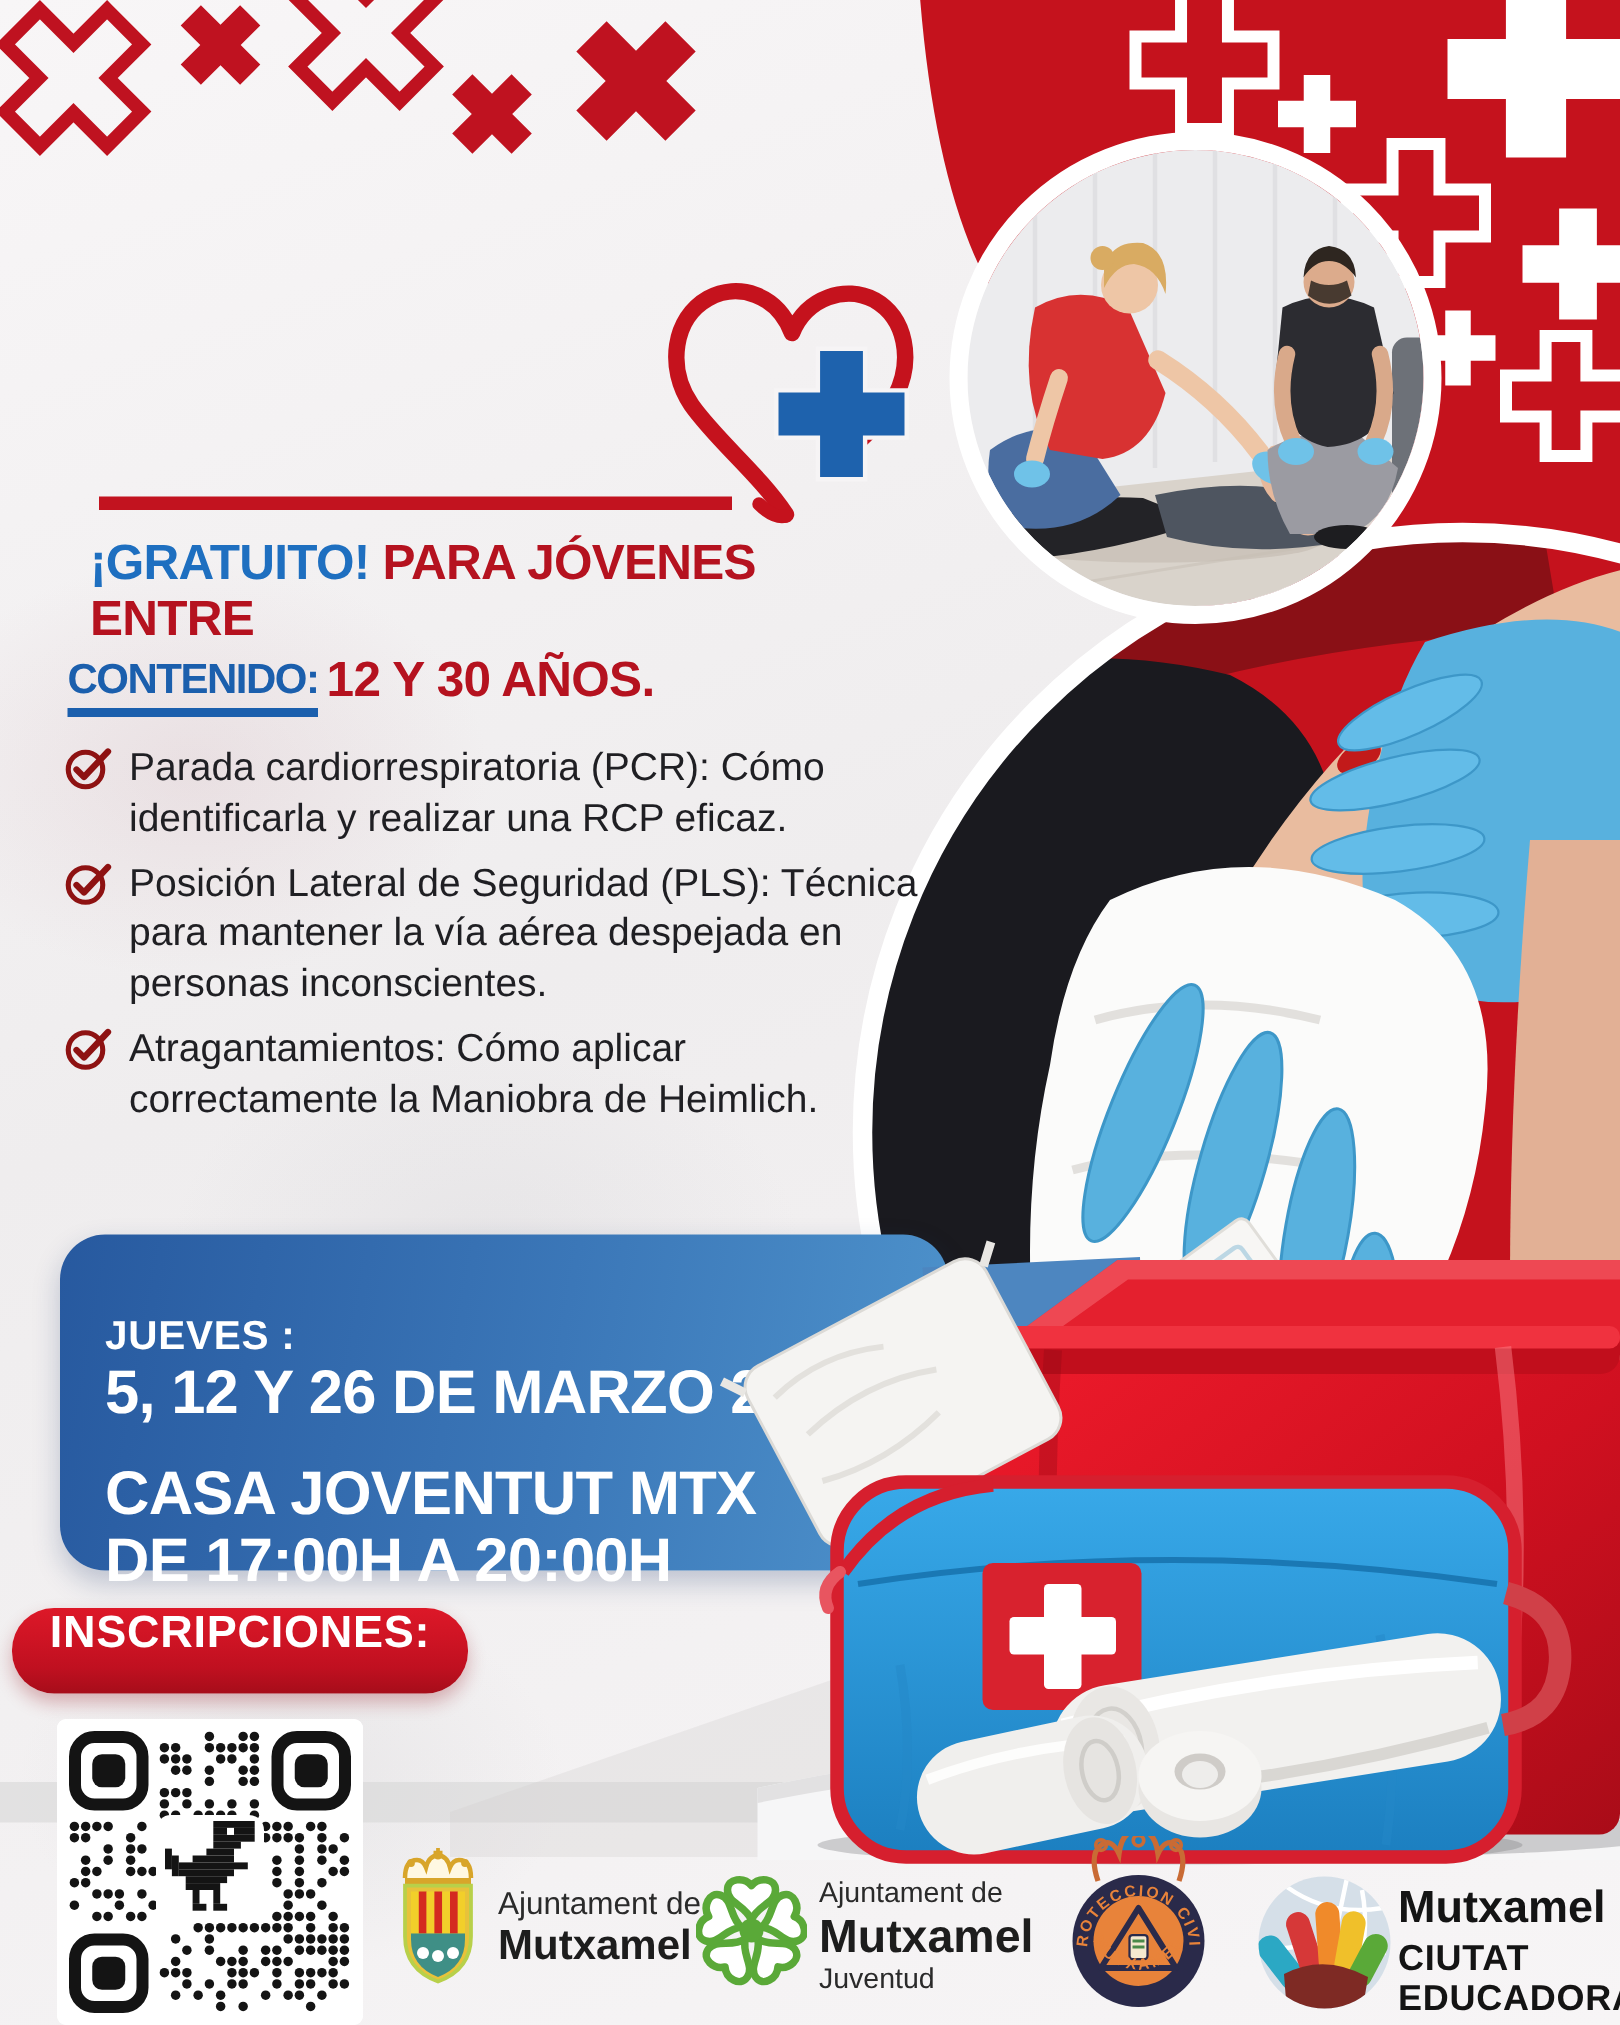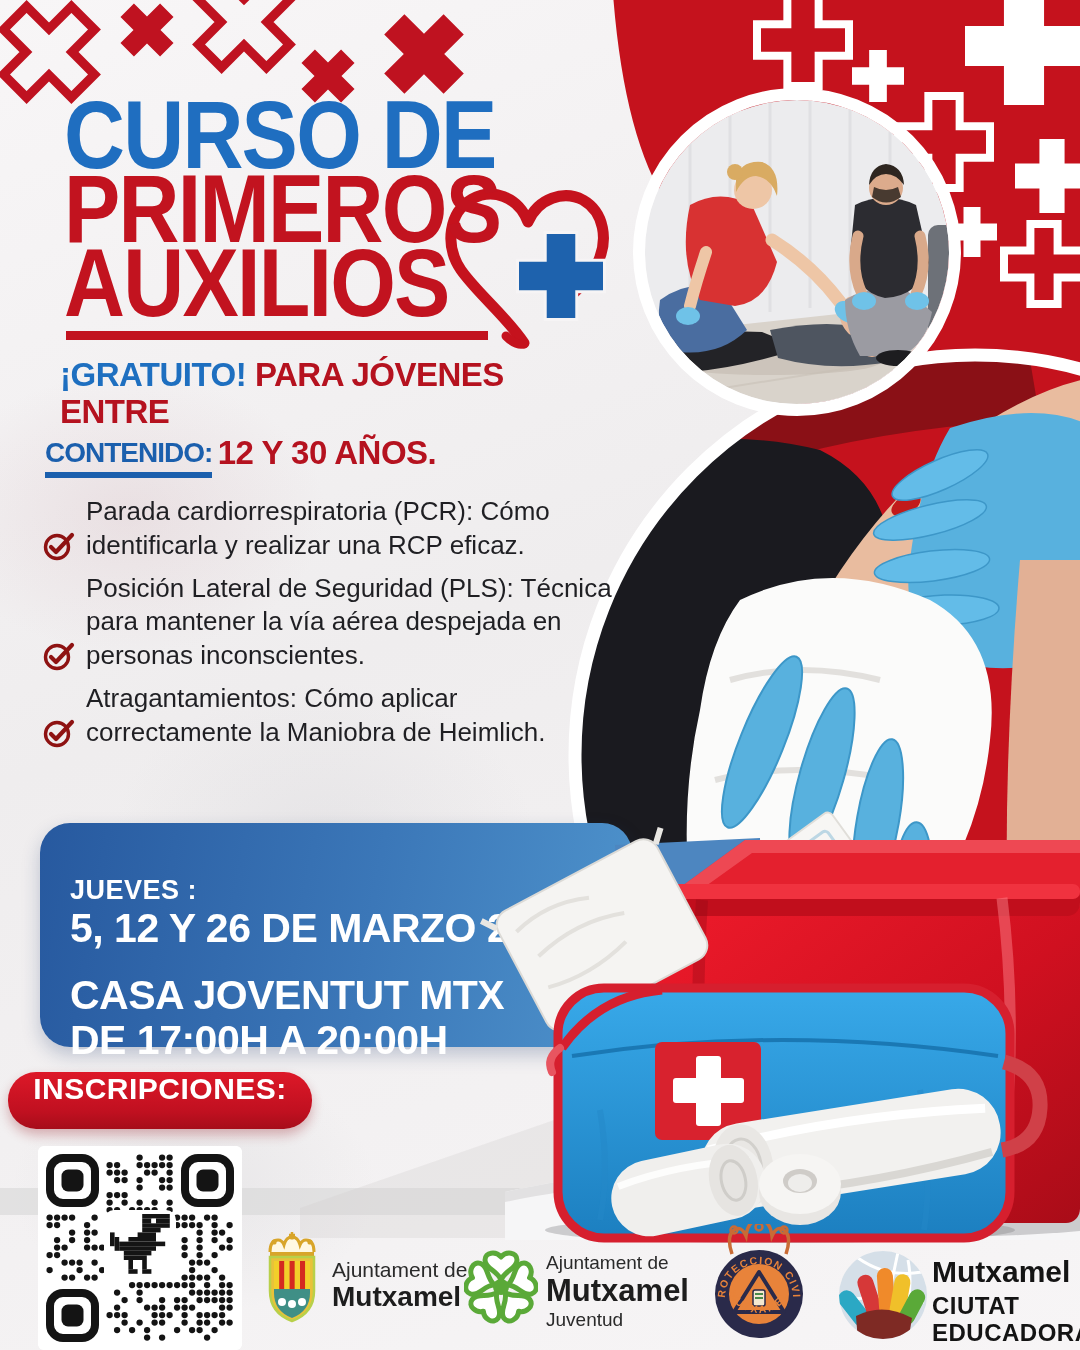--- a/index.html
+++ b/index.html
@@ -31,21 +31,21 @@
 
   .subtitle{position:absolute; left:60px; top:356px; width:534px; z-index:10;
     font-weight:700; font-size:33px; line-height:1.13; letter-spacing:-.5px; color:#b5121f;}
   .subtitle .hl{color:#1e6fc0;}
   .subtitle .l2{text-align:center; margin-top:3px;}
 
   .contenido{position:absolute; left:45px; top:437px; z-index:10;}
   .contenido h2{margin:0; display:inline-block; font-size:28px; font-weight:700; color:#1b5fad;
     letter-spacing:-1px; border-bottom:6px solid #1b5fad; padding-bottom:3px;}
   .checklist{position:absolute; left:42px; top:495px; width:575px; z-index:10;}
-  .check-item{display:flex; align-items:flex-end; margin-bottom:9px;}
+  .check-item{display:flex; align-items:flex-start; margin-bottom:9px;}
   .check-item svg{flex:0 0 34px; margin-right:10px;}
   .check-item span{font-size:26px; line-height:1.3; color:#1f1f23; white-space:pre-line;}
 
   .schedule{position:absolute; left:40px; top:823px; width:592px; height:224px; z-index:10;
     border-radius:30px; background:linear-gradient(100deg,#27599f 0%,#3b77b8 55%,#4e93cc 100%);
     color:#fff; padding:16px 0 0 30px; box-sizing:border-box;
     box-shadow:0 8px 18px rgba(30,60,110,.25);}
   .schedule .lbl{font-size:27px; font-weight:700; letter-spacing:.5px; line-height:1.15;margin-top:36px;}
   .schedule .big{font-size:41px; font-weight:700; letter-spacing:-.5px; line-height:1.1;}
   .schedule .gap{height:22px;}
@@ -176,25 +176,20 @@
       <path d="M858,236 Q850,268 862,294 M920,236 Q928,268 916,294" fill="none" stroke="#d9a98a" stroke-width="11" stroke-linecap="round"></path>
       <ellipse cx="864" cy="301" rx="12" ry="9" fill="#6fc2e8"></ellipse>
       <ellipse cx="917" cy="301" rx="12" ry="9" fill="#6fc2e8"></ellipse>
       <circle cx="886" cy="188" r="17" fill="#dcab8c"></circle>
       <path d="M869,185 Q870,166 886,164 Q903,166 904,185 Q896,174 886,174 Q876,174 869,185 Z" fill="#2e2620"></path>
       <path d="M872,197 Q886,208 901,197 L898,187 Q886,193 874,187 Z" fill="#2e2620" opacity=".85"></path>
     </g>
     <circle cx="797" cy="252" r="158" fill="none" stroke="#ffffff" stroke-width="12"></circle>
   </svg>
 
-  <div class="title">
-    <span class="ln ln1">CURSO DE</span>
-    <span class="ln ln2">PRIMEROS</span>
-    <span class="ln ln3">AUXILIOS</span>
-  </div>
   <div class="title-underline"></div>
 
   <div class="subtitle">
     <div class="l1">
       <span class="hl">¡GRATUITO!</span>
       <span>PARA JÓVENES ENTRE</span>
     </div>
     <div class="l2">12 Y 30 AÑOS.</div>
   </div>
 

